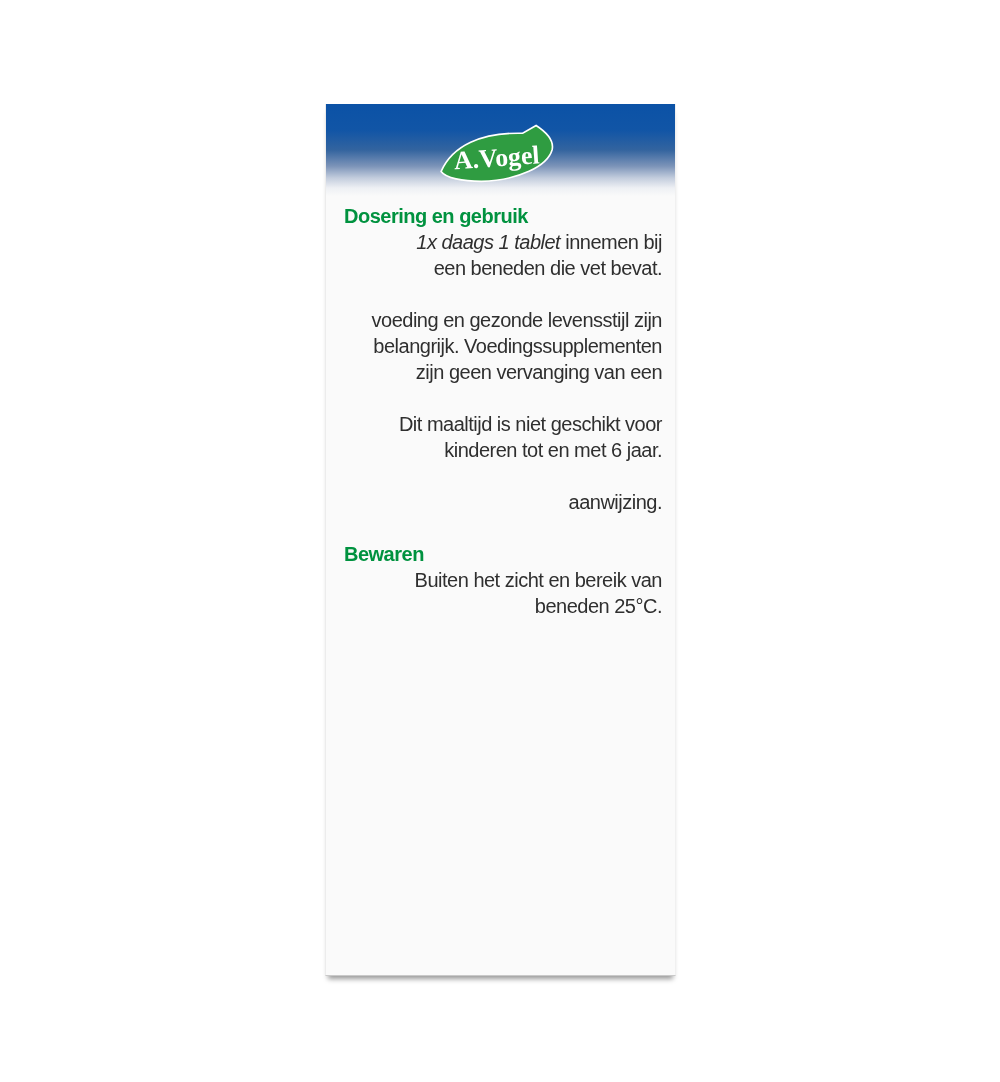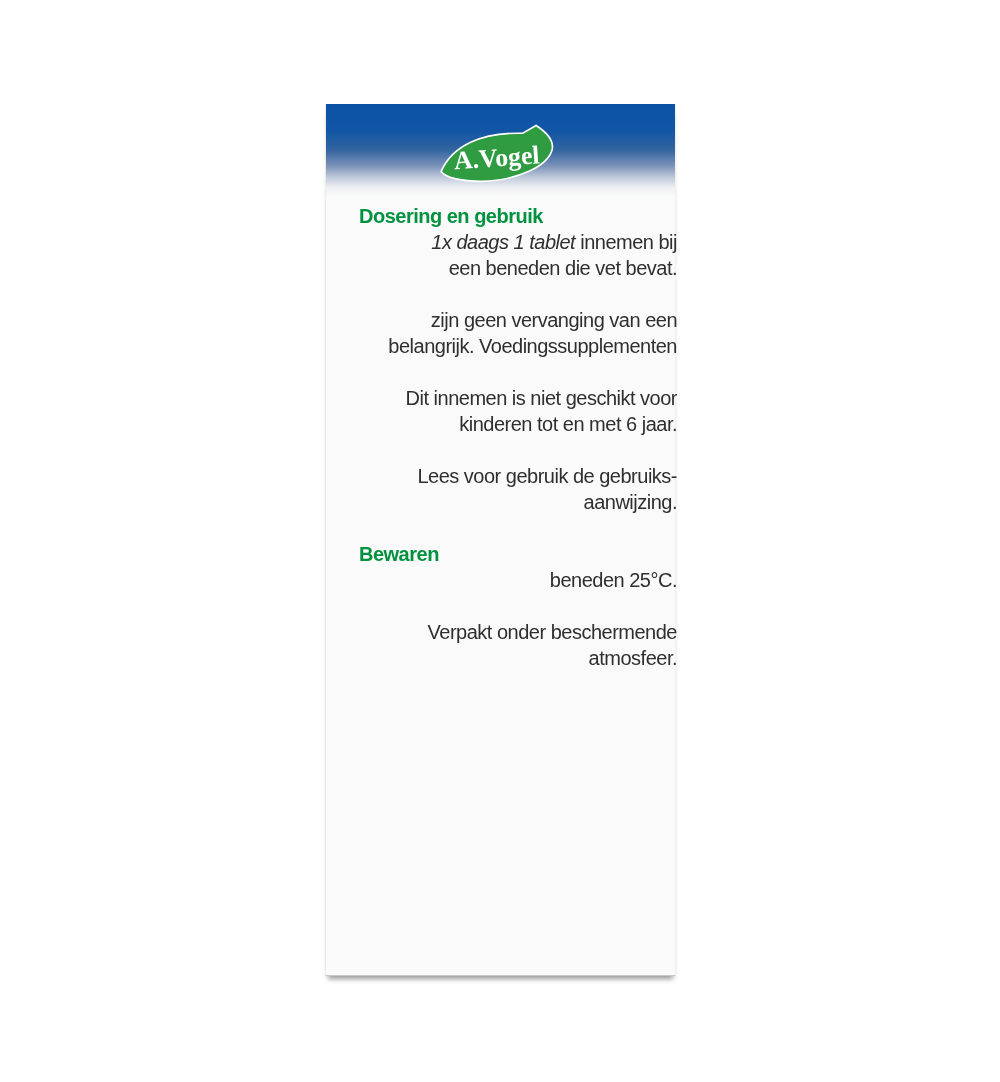--- a/index.html
+++ b/index.html
@@ -63,21 +63,20 @@
   }
   .content {
     position: absolute;
     left: 18px;
     top: 99px;
     width: 318px;
     color: #2f2f2f;
     font-size: 20px;
     line-height: 26px;
     letter-spacing: -0.5px;
-    margin-left: 15px;
   }
   .para { margin-top: 26px; }
   .para:first-child { margin-top: 0; }
   .ln { white-space: nowrap; text-align: right; }
   .heading {
     color: #00923f;
     font-weight: bold;
     white-space: nowrap;
   }
   .it { font-style: italic; }
@@ -102,39 +101,36 @@
 
     <div class="content">
 
       <div class="para">
         <div class="heading">Dosering en gebruik</div>
         <div class="ln"><span class="it">1x daags 1 tablet</span><span> innemen bij</span></div>
         <div class="ln">een beneden die vet bevat.</div>
       </div>
 
       <div class="para">
+        <div class="ln">voeding en gezonde levensstijl zijn</div>
+        <div class="ln">belangrijk. Voedingssupplementen</div>
         <div class="ln">zijn geen vervanging van een</div>
-        <div class="ln">belangrijk. Voedingssupplementen</div>
       </div>
 
       <div class="para">
-        <div class="ln">Dit innemen is niet geschikt voor</div>
+        <div class="ln">Dit maaltijd is niet geschikt voor</div>
         <div class="ln">kinderen tot en met 6 jaar.</div>
       </div>
 
       <div class="para">
-        <div class="ln">Lees voor gebruik de gebruiks-</div>
         <div class="ln">aanwijzing.</div>
       </div>
 
       <div class="para">
         <div class="heading">Bewaren</div>
+        <div class="ln">Buiten het zicht en bereik van</div>
         <div class="ln">beneden 25°C.</div>
       </div>
 
-      <div class="para">
-        <div class="ln">Verpakt onder beschermende</div>
-        <div class="ln">atmosfeer.</div>
-      </div>
 
     </div>
   </div>
 </div>
 
 </body></html>

